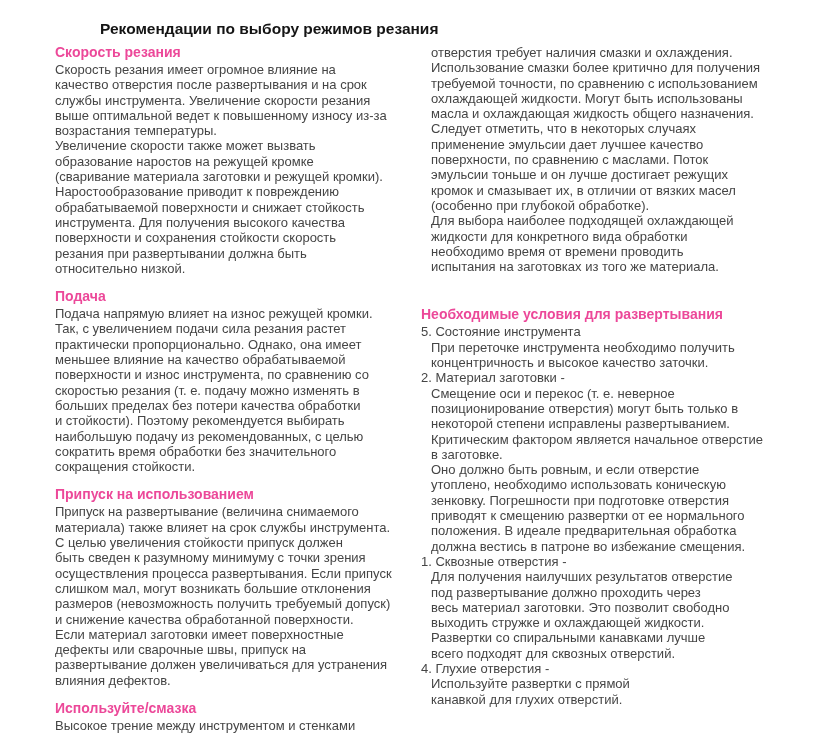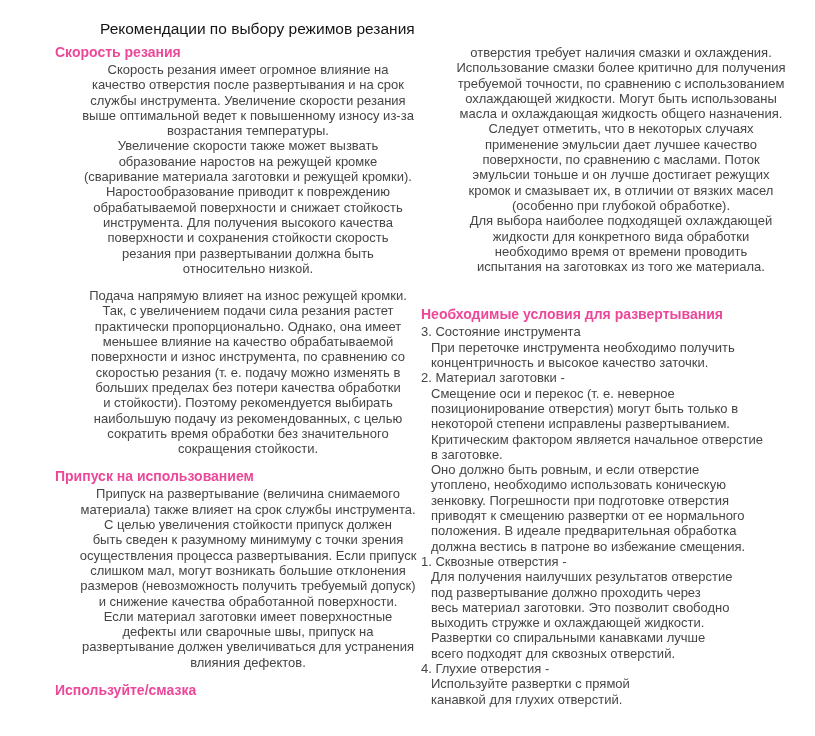--- a/index.html
+++ b/index.html
@@ -13,21 +13,21 @@
     position: relative;
     overflow: hidden;
     font-family: "Liberation Sans", "DejaVu Sans", sans-serif;
   }
   .page-title {
     position: absolute;
     left: 100px;
     top: 9px;
     font-size: 15.5px;
     line-height: 19px;
-    font-weight: normal;
+    font-weight: bold;
     color: #141414;
     white-space: nowrap;
   }
   .col {
     position: absolute;
   }
   .col-left {
     left: 55px;
     top: 44px;
     width: 386px;
@@ -44,21 +44,20 @@
     line-height: 16px;
     font-weight: bold;
     color: #ec4899;
   }
   .body-text {
     margin: 0;
     font-size: 13px;
     line-height: 15.3px;
     color: #454545;
     white-space: pre-line;
-    text-align: center;
   }
   .col-right .body-text,
   .col-right .section-heading { padding-left: 10px; }
   .col-right .section-heading { padding-left: 0; margin-top: 32px; }
   .cond-section { margin-top: 27px; }
   .numbered-list { margin: 0; padding: 0; list-style: none; }
   .numbered-item {
     margin: 0;
     font-size: 13px;
     line-height: 15.3px;
@@ -89,20 +88,21 @@
 (сваривание материала заготовки и режущей кромки).
 Наростообразование приводит к повреждению
 обрабатываемой поверхности и снижает стойкость
 инструмента. Для получения высокого качества
 поверхности и сохранения стойкости скорость
 резания при развертывании должна быть
 относительно низкой.</p>
     </section>
 
     <section class="doc-section">
+      <h2 class="section-heading">Подача</h2>
       <p class="body-text">Подача напрямую влияет на износ режущей кромки.
 Так, с увеличением подачи сила резания растет
 практически пропорционально. Однако, она имеет
 меньшее влияние на качество обрабатываемой
 поверхности и износ инструмента, по сравнению со
 скоростью резания (т. е. подачу можно изменять в
 больших пределах без потери качества обработки
 и стойкости). Поэтому рекомендуется выбирать
 наибольшую подачу из рекомендованных, с целью
 сократить время обработки без значительного
@@ -120,20 +120,21 @@
 размеров (невозможность получить требуемый допуск)
 и снижение качества обработанной поверхности.
 Если материал заготовки имеет поверхностные
 дефекты или сварочные швы, припуск на
 развертывание должен увеличиваться для устранения
 влияния дефектов.</p>
     </section>
 
     <section class="doc-section">
       <h2 class="section-heading">Используйте/смазка</h2>
+      <p class="body-text">Высокое трение между инструментом и стенками</p>
     </section>
 
   </div>
 
   <div class="col col-right">
 
     <p class="body-text">отверстия требует наличия смазки и охлаждения.
 Использование смазки более критично для получения
 требуемой точности, по сравнению с использованием
 охлаждающей жидкости. Могут быть использованы
@@ -145,21 +146,21 @@
 кромок и смазывает их, в отличии от вязких масел
 (особенно при глубокой обработке).
 Для выбора наиболее подходящей охлаждающей
 жидкости для конкретного вида обработки
 необходимо время от времени проводить
 испытания на заготовках из того же материала.</p>
 
     <section class="doc-section cond-section">
       <h2 class="section-heading">Необходимые условия для развертывания</h2>
       <ol class="numbered-list">
-        <li class="numbered-item">3. Состояние инструмента
+        <li class="numbered-item">5. Состояние инструмента
 При переточке инструмента необходимо получить
 концентричность и высокое качество заточки.</li>
         <li class="numbered-item">2. Материал заготовки -
 Смещение оси и перекос (т. е. неверное
 позиционирование отверстия) могут быть только в
 некоторой степени исправлены развертыванием.
 Критическим фактором является начальное отверстие
 в заготовке.
 Оно должно быть ровным, и если отверстие
 утоплено, необходимо использовать коническую

